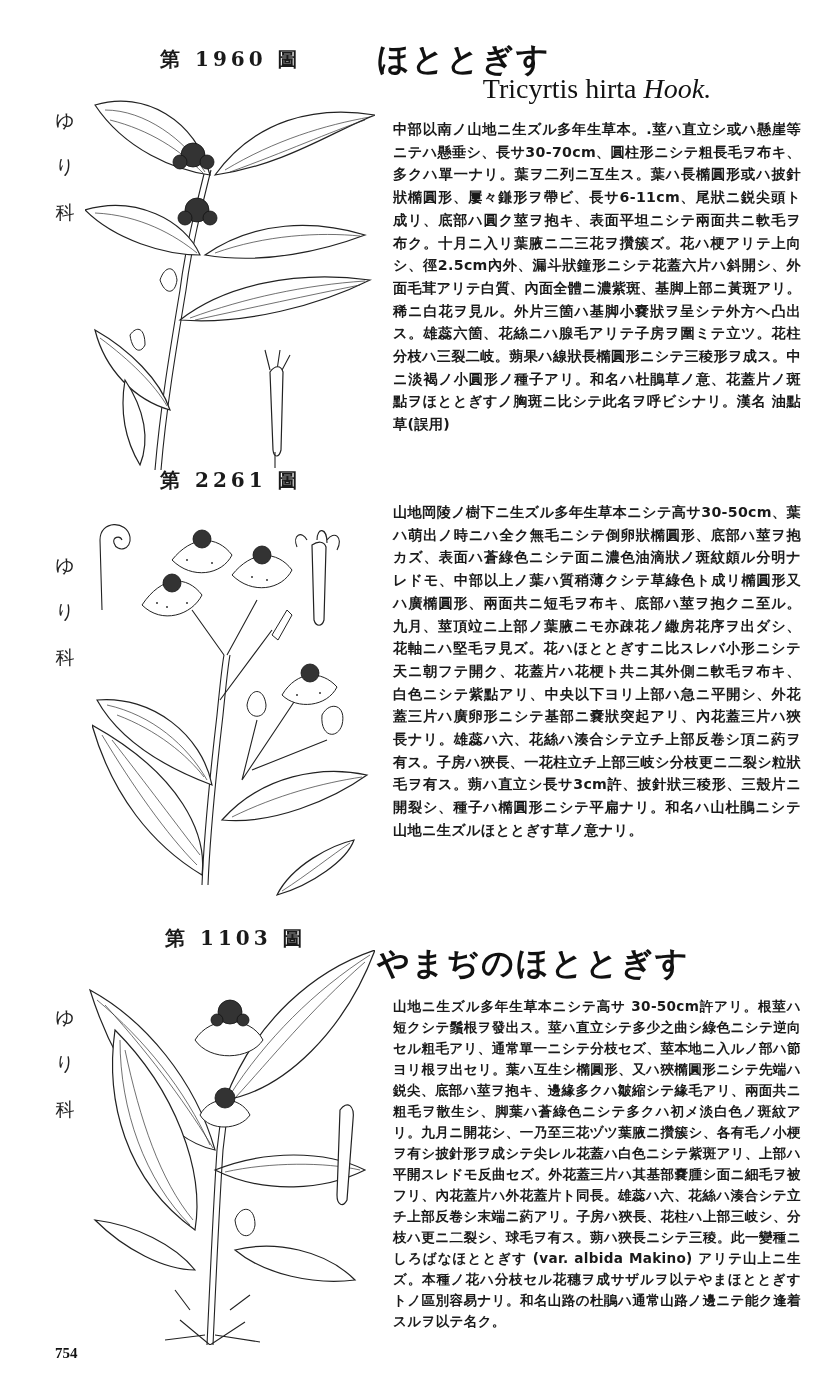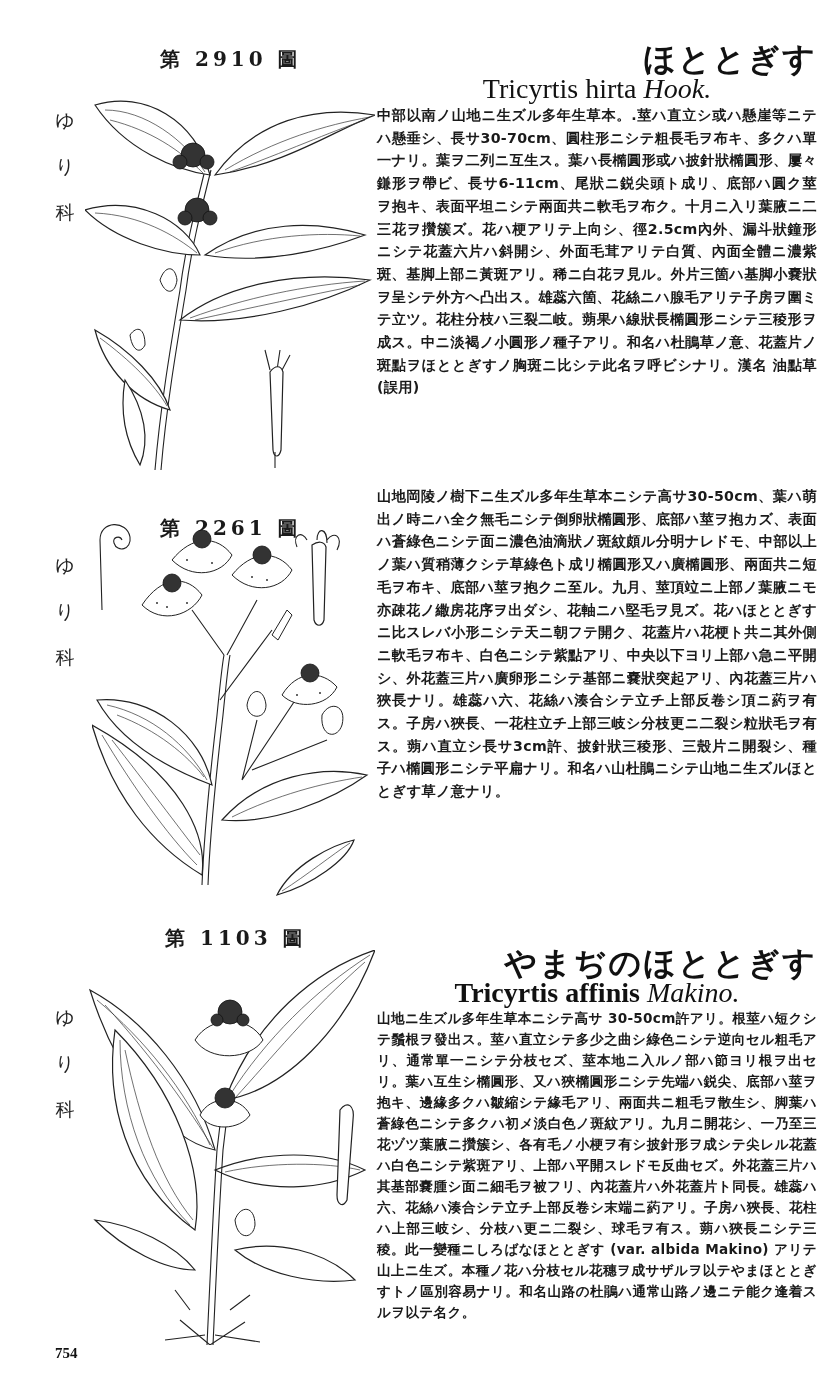--- a/index.html
+++ b/index.html
@@ -6,40 +6,40 @@
   body { width: 840px; height: 1400px; position: relative; overflow: hidden;
          font-family: "DejaVu Serif", "Liberation Serif", serif; color: #111; }
   .entry { position: absolute; left: 0; width: 840px; }
   .fig-label { position: absolute; font-family: "DejaVu Serif", serif; font-size: 20px;
                font-weight: bold; letter-spacing: 4px; color: #1a1a1a; }
   .family { position: absolute; left: 52px; width: 26px; font-family: "DejaVu Sans", sans-serif;
             font-size: 19px; color: #222; }
   .family span { display: block; height: 46px; text-align: center; }
   .illus { position: absolute; }
   .text-col { position: absolute; left: 377px; width: 440px; }
-  .jp-title { text-align: right; font-family: "DejaVu Sans", sans-serif; font-size: 32px;
+  .jp-title { text-align: left; font-family: "DejaVu Sans", sans-serif; font-size: 32px;
               font-weight: bold; line-height: 34px; margin: 0; letter-spacing: 2px; }
   .sci-name { text-align: center; font-family: "Liberation Serif", serif; font-size: 28px;
               line-height: 26px; margin: 0 0 2px 0; }
   .sci-name .auth { font-style: italic; }
   .body-text { font-family: "DejaVu Sans", sans-serif; font-size: 14.2px; line-height: 22.7px;
-               text-align: justify; margin: 0; letter-spacing: 0.3px; font-weight: bold; color: #1a1a1a; }
+               text-align: justify; margin: 16px; letter-spacing: 0.3px; font-weight: bold; color: #1a1a1a; }
   .page-num { position: absolute; left: 55px; top: 1345px; font-family: "Liberation Serif", serif;
               font-size: 15px; font-weight: bold; }
   svg .ln { fill: none; stroke: #222; stroke-width: 1.1; }
   svg .lf { fill: #fff; stroke: #222; stroke-width: 1.2; }
   svg .vn { fill: none; stroke: #333; stroke-width: 0.7; }
   svg .fl { fill: #fff; stroke: #222; stroke-width: 1; }
   svg .dk { fill: #333; stroke: #111; stroke-width: 0.8; }
 </style>
 </head>
 <body>
 
 <section class="entry" style="top:0;">
-  <div class="fig-label" style="left:160px; top:46px;">第 2910 圖</div>
+  <div class="fig-label" style="left:160px; top:46px;">第 1960 圖</div>
   <div class="family" style="top:108px;">
     <span>ゆ</span>
     <span>り</span>
     <span>科</span>
   </div>
   <svg class="illus" style="left:85px; top:80px;" width="290" height="395" viewBox="0 0 290 395">
 
     <path class="ln" d="M70 390 C75 330 85 270 95 210 C100 170 110 130 120 90"></path>
     <path class="ln" d="M76 390 C81 330 91 270 101 210 C106 170 116 130 126 90"></path>
 
@@ -76,21 +76,21 @@
     <h1 class="jp-title">ほととぎす</h1>
     <h2 class="sci-name" style="font-weight:normal;">
       <span>Tricyrtis hirta</span>
       <span class="auth">Hook.</span>
     </h2>
     <p class="body-text">中部以南ノ山地ニ生ズル多年生草本。.莖ハ直立シ或ハ懸崖等ニテハ懸垂シ、長サ30-70cm、圓柱形ニシテ粗長毛ヲ布キ、多クハ單一ナリ。葉ヲ二列ニ互生ス。葉ハ長橢圓形或ハ披針狀橢圓形、屢々鎌形ヲ帶ビ、長サ6-11cm、尾狀ニ鋭尖頭ト成リ、底部ハ圓ク莖ヲ抱キ、表面平坦ニシテ兩面共ニ軟毛ヲ布ク。十月ニ入リ葉腋ニ二三花ヲ攢簇ズ。花ハ梗アリテ上向シ、徑2.5cm內外、漏斗狀鐘形ニシテ花蓋六片ハ斜開シ、外面毛茸アリテ白質、內面全體ニ濃紫斑、基脚上部ニ黃斑アリ。稀ニ白花ヲ見ル。外片三箇ハ基脚小嚢狀ヲ呈シテ外方ヘ凸出ス。雄蕊六箇、花絲ニハ腺毛アリテ子房ヲ圍ミテ立ツ。花柱分枝ハ三裂二岐。蒴果ハ線狀長橢圓形ニシテ三稜形ヲ成ス。中ニ淡褐ノ小圓形ノ種子アリ。和名ハ杜鵑草ノ意、花蓋片ノ斑點ヲほととぎすノ胸斑ニ比シテ此名ヲ呼ビシナリ。漢名 油點草(誤用)</p>
   </div>
 </section>
 
 <section class="entry" style="top:0;">
-  <div class="fig-label" style="left:160px; top:515px;">第 2261 圖</div>
+  <div class="fig-label" style="left:160px; top:467px;">第 2261 圖</div>
   <div class="family" style="top:553px;">
     <span>ゆ</span>
     <span>り</span>
     <span>科</span>
   </div>
   <svg class="illus" style="left:92px; top:515px;" width="280" height="385" viewBox="0 0 280 385">
 
     <path class="ln" d="M10 95 L8 25 C8 5 35 5 38 22 C40 35 25 38 22 28 C20 22 28 20 30 25"></path>
 
     <path class="ln" d="M215 25 C210 15 200 20 205 32 M225 25 C225 12 235 12 235 28 M235 25 C242 15 252 22 245 35"></path>
@@ -171,21 +171,17 @@
     <path class="fl" d="M115 165 C125 145 155 145 165 165 C155 180 125 182 115 165Z"></path>
     <circle class="dk" cx="140" cy="148" r="10"></circle>
     <path class="fl" d="M150 270 C155 255 170 255 170 275 C168 290 152 290 150 270Z"></path>
 
     <path class="lf" d="M255 160 C262 150 270 155 268 170 L262 250 C258 258 252 255 252 245Z"></path>
 
     <path class="ln" d="M125 395 L95 370 M125 395 L160 372 M120 385 L80 390 M130 385 L175 392 M105 360 L90 340 M145 360 L165 345"></path>
   </svg>
   <div class="text-col" style="top:946px;">
     <h1 class="jp-title">やまぢのほととぎす</h1>
-    <h2 class="sci-name" style="font-weight:bold;">
-      <span>Tricyrtis affinis</span>
-      <span class="auth" style="font-weight:normal;">Makino.</span>
-    </h2>
     <p class="body-text" style="font-size:13.6px; line-height:21px;">山地ニ生ズル多年生草本ニシテ高サ 30-50cm許アリ。根莖ハ短クシテ鬚根ヲ發出ス。莖ハ直立シテ多少之曲シ綠色ニシテ逆向セル粗毛アリ、通常單一ニシテ分枝セズ、莖本地ニ入ルノ部ハ節ヨリ根ヲ出セリ。葉ハ互生シ橢圓形、又ハ狹橢圓形ニシテ先端ハ鋭尖、底部ハ莖ヲ抱キ、邊緣多クハ皺縮シテ緣毛アリ、兩面共ニ粗毛ヲ散生シ、脚葉ハ蒼綠色ニシテ多クハ初メ淡白色ノ斑紋アリ。九月ニ開花シ、一乃至三花ヅツ葉腋ニ攢簇シ、各有毛ノ小梗ヲ有シ披針形ヲ成シテ尖レル花蓋ハ白色ニシテ紫斑アリ、上部ハ平開スレドモ反曲セズ。外花蓋三片ハ其基部嚢腫シ面ニ細毛ヲ被フリ、內花蓋片ハ外花蓋片ト同長。雄蕊ハ六、花絲ハ湊合シテ立チ上部反卷シ末端ニ葯アリ。子房ハ狹長、花柱ハ上部三岐シ、分枝ハ更ニ二裂シ、球毛ヲ有ス。蒴ハ狹長ニシテ三稜。此一變種ニしろばなほととぎす (var. albida Makino) アリテ山上ニ生ズ。本種ノ花ハ分枝セル花穗ヲ成サザルヲ以テやまほととぎすトノ區別容易ナリ。和名山路の杜鵑ハ通常山路ノ邊ニテ能ク逢着スルヲ以テ名ク。</p>
   </div>
 </section>
 
 <div class="page-num">754</div>
 
 </body></html>

